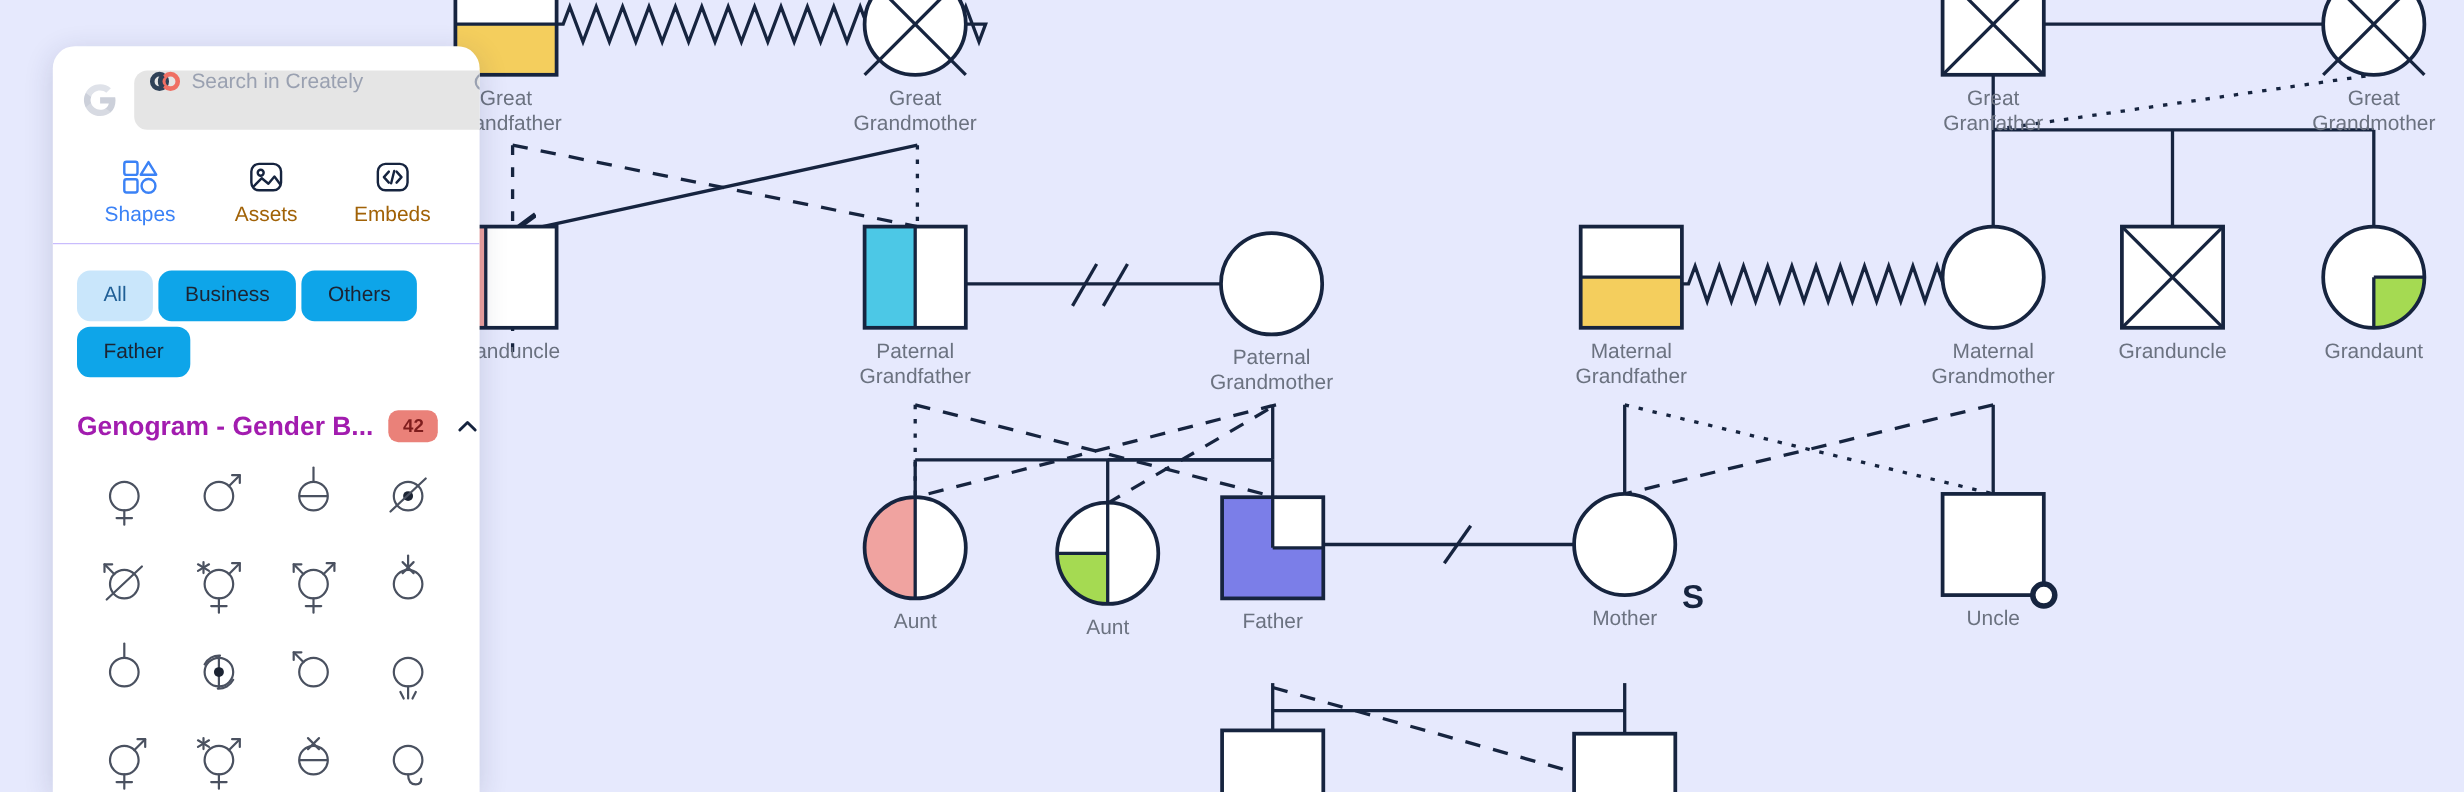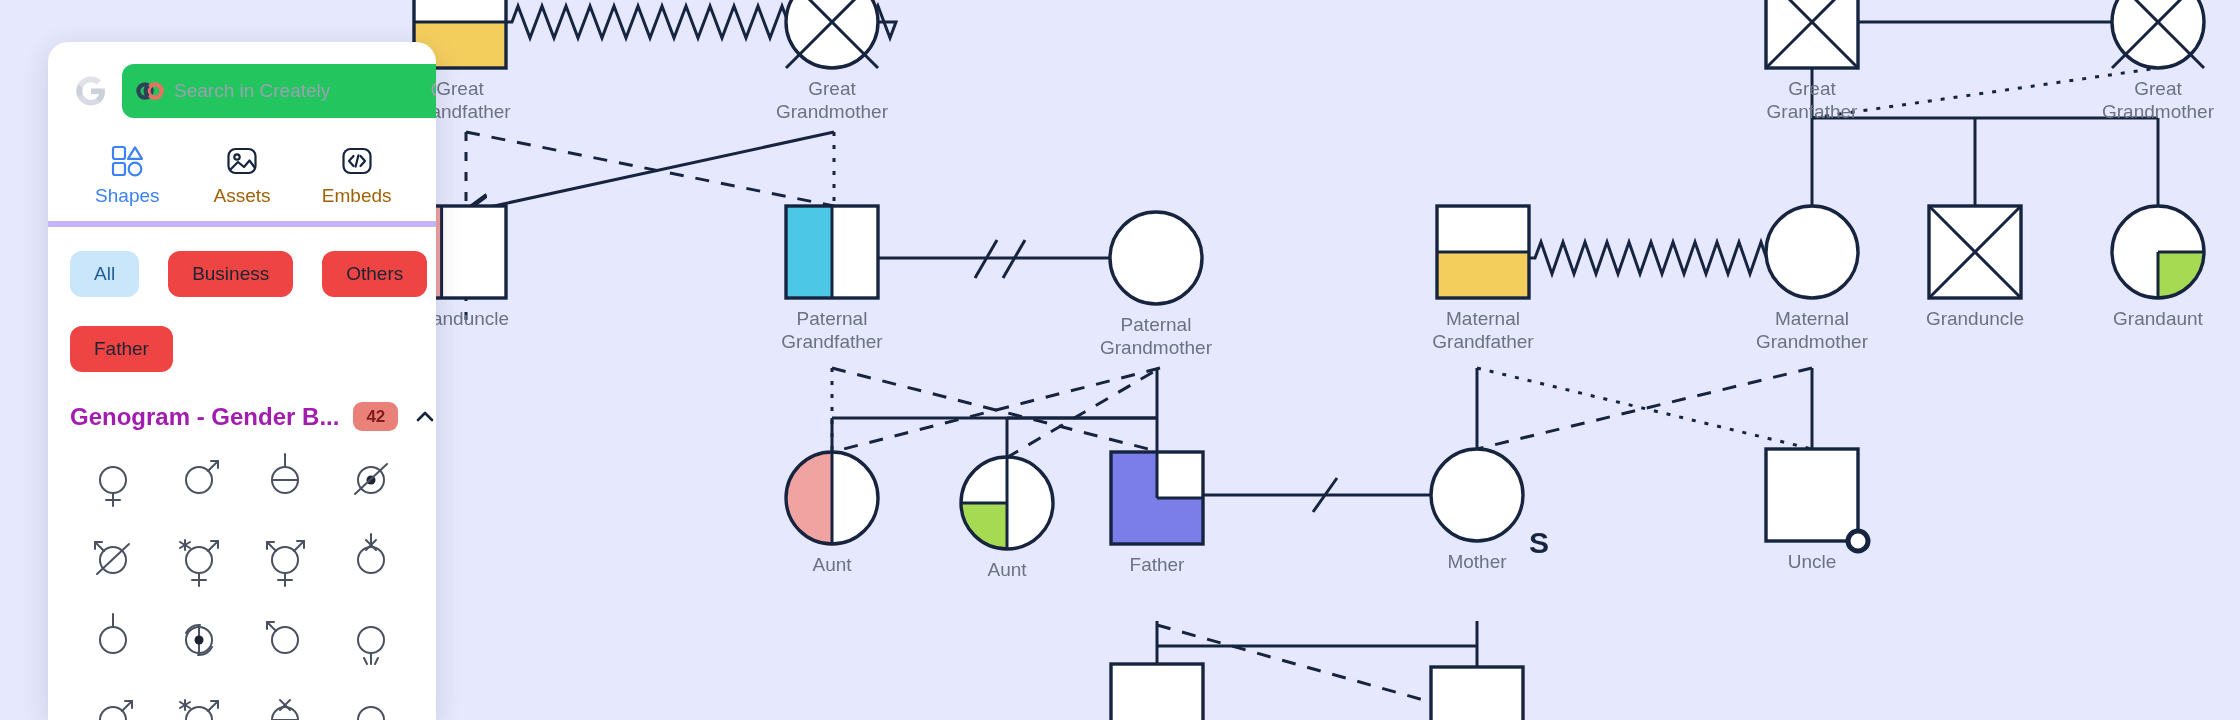--- a/index.html
+++ b/index.html
@@ -51,66 +51,66 @@
     gap: 14px;
   }
   .g-icon {
     width: 34px; height: 34px;
     flex: 0 0 34px;
     display: flex; align-items: center; justify-content: center;
   }
   .search-box {
     flex: 1;
     height: 54px;
-    background: #22c55e;
+    background: #e5e5e5;
     border-radius: 12px;
-    display: flex; align-items: center;
+    display: flex; align-items: flex-start;
     padding: 0 14px;
     gap: 10px;
   }
   .creately-mark { flex: 0 0 28px; width: 28px; height: 20px; }
   .search-input {
     flex: 1;
     border: none; outline: none; background: transparent;
     font-family: "Liberation Sans", sans-serif;
     font-size: 19px;
     color: #3d4557;
   }
   .search-input::placeholder { color: #9aa1b1; }
   .search-mag { flex: 0 0 24px; width: 24px; height: 24px; cursor: pointer; }
 
   .panel-tabs {
     display: flex;
     padding: 18px 22px 0 22px;
-    border-bottom: 6px solid #c4b5fd;
+    border-bottom: 1px solid #c4b5fd;
   }
   .tab {
     flex: 1;
     display: flex; flex-direction: column; align-items: center;
     gap: 7px;
     padding: 8px 0 14px 0;
     cursor: pointer;
   }
   .tab-label {
     font-size: 19px;
     color: #a16207;
   }
   .tab.active .tab-label { color: #3b82f6; }
   .tab-ico { width: 34px; height: 34px; display:block; }
 
   .chips {
     display: flex; flex-wrap: wrap;
-    gap: 29px;
+    gap: 5px;
     padding: 24px 6px 0 22px;
   }
   .chip {
     height: 46px;
     padding: 0 24px;
     border-radius: 12px;
-    background: #ef4444;
+    background: #0ea5e9;
     color: #1c2433;
     font-size: 19px;
     display: flex; align-items: center;
     cursor: pointer;
   }
   .chip.active { background: #c9e6fb; color: #1f5f96; }
 
   .section-head {
     display: flex; align-items: center;
     gap: 14px;

